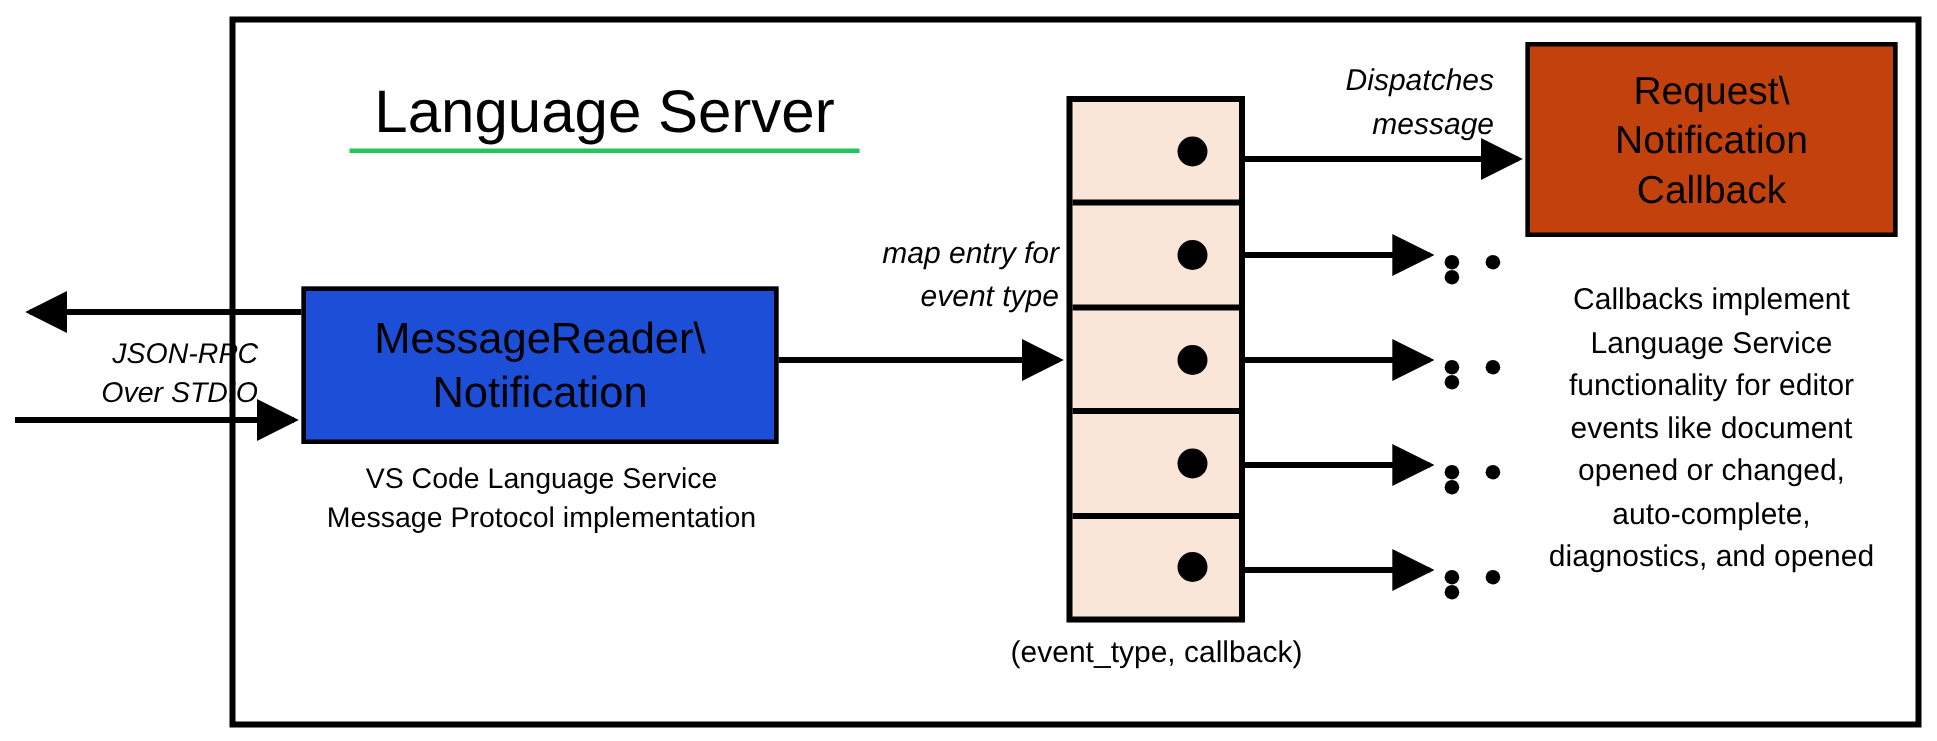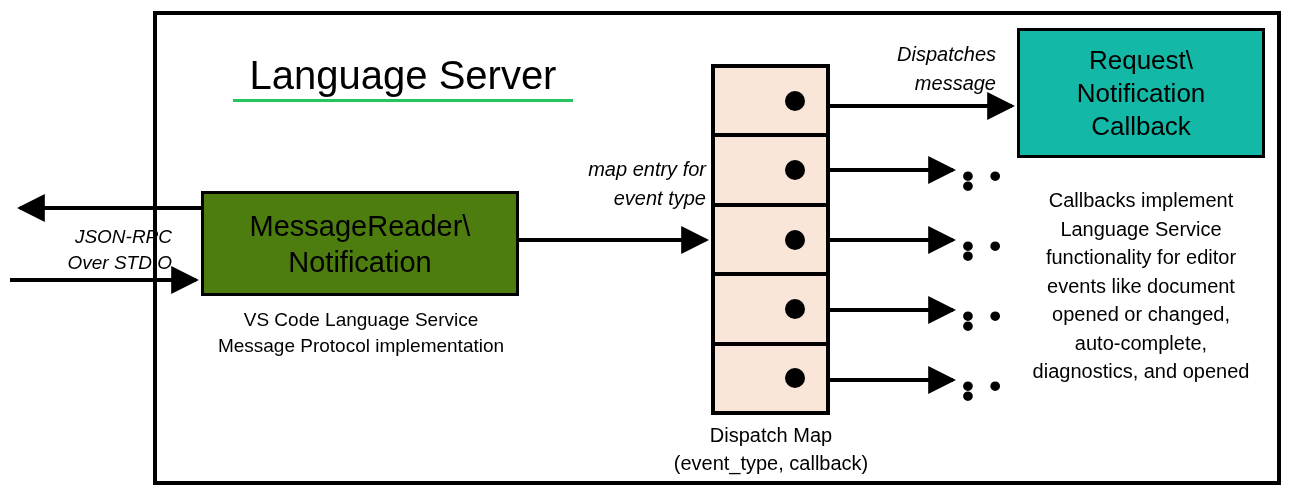--- a/index.html
+++ b/index.html
@@ -43,21 +43,21 @@
     border-bottom: 3px solid #22c55e;
     padding-bottom: 1px;
   }
 
   
   #message-box {
     left: 201px;
     top: 191px;
     width: 318px;
     height: 105px;
-    background: #4d7c0f;
+    background: #1d4ed8;
     border: 3px solid #000000;
     box-sizing: border-box;
     display: flex;
     flex-direction: column;
     align-items: center;
     justify-content: center;
     font-size: 29px;
     line-height: 36px;
     text-align: center;
   }
@@ -107,21 +107,21 @@
     font-size: 20px;
     line-height: 28px;
   }
 
   
   #callback-box {
     left: 1017px;
     top: 28px;
     width: 248px;
     height: 130px;
-    background: #14b8a6;
+    background: #c2410c;
     border: 3px solid #000000;
     box-sizing: border-box;
     display: flex;
     flex-direction: column;
     align-items: center;
     justify-content: center;
     font-size: 26px;
     line-height: 33px;
     text-align: center;
   }
@@ -255,21 +255,20 @@
       <span class="cell-dot"></span>
     </div>
     <div class="dispatch-cell">
       <span class="cell-dot"></span>
     </div>
     <div class="dispatch-cell">
       <span class="cell-dot"></span>
     </div>
   </div>
   <div class="abs" id="dispatch-caption">
-    <div>Dispatch Map</div>
     <div>(event_type, callback)</div>
   </div>
 
   <div class="abs edge-label" id="label-dispatches">
     <div>Dispatches</div>
     <div>message</div>
   </div>
 
   <div class="abs ellipsis" style="left:962px; top:170px;">• • •</div>
   <div class="abs ellipsis" style="left:962px; top:240px;">• • •</div>

